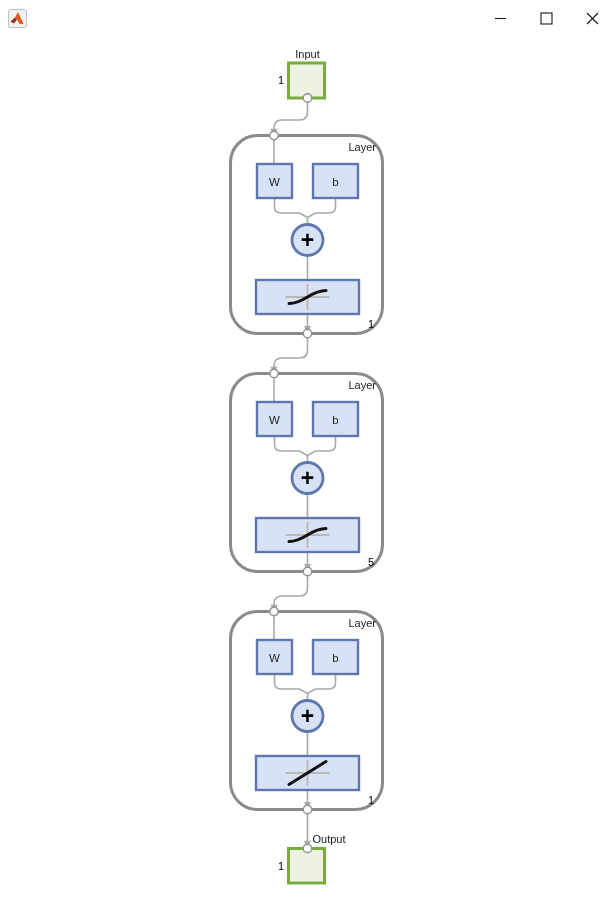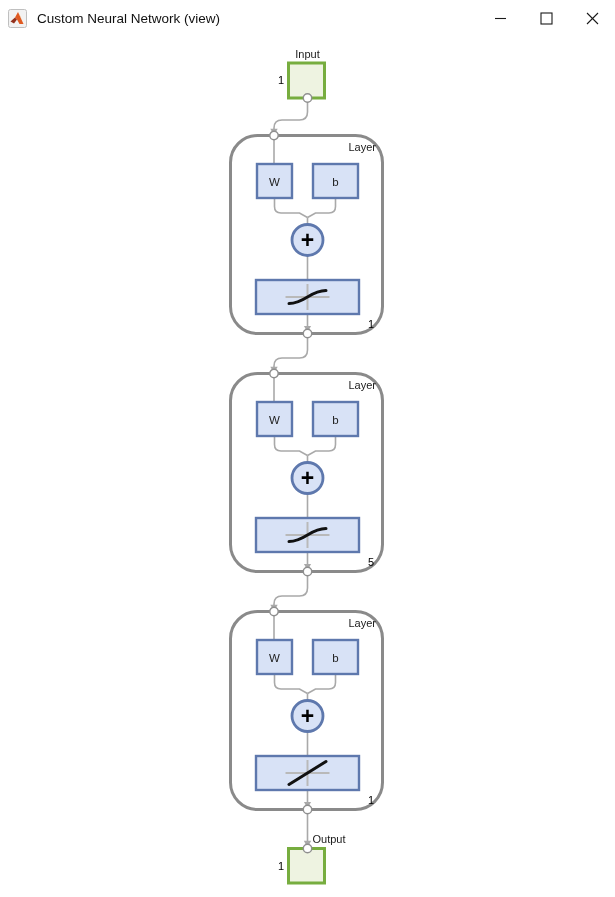--- a/index.html
+++ b/index.html
@@ -35,21 +35,20 @@
 
 <div class="titlebar">
   <div class="app-icon">
     <svg width="19" height="19" viewBox="0 0 19 19">
       <rect x="0.5" y="0.5" width="18" height="18" rx="2" fill="#f2f2f2" stroke="#bfbfbf"></rect>
       <path d="M2.5 12.5 L7 8.5 L9 10.5 L6 14.5 Z" fill="#93301c"></path>
       <path d="M7 8.5 L10 3 L15.5 15 L11.5 15 L9 10.5 Z" fill="#e05a22"></path>
       <path d="M10 3 L12.5 7.5 L15.5 15 L13 9 Z" fill="#f4a33d"></path>
     </svg>
   </div>
-  <div class="win-title">Custom Neural Network (view)</div>
   <div class="controls">
     <button class="ctrl" aria-label="minimize">
       <svg width="13" height="13" viewBox="0 0 13 13">
         <line class="ctrl-stroke" x1="1" y1="6.5" x2="12" y2="6.5"></line>
       </svg>
     </button>
     <button class="ctrl" aria-label="maximize">
       <svg width="13" height="13" viewBox="0 0 13 13">
         <rect class="ctrl-stroke" x="1" y="1" width="11" height="11"></rect>
       </svg>

